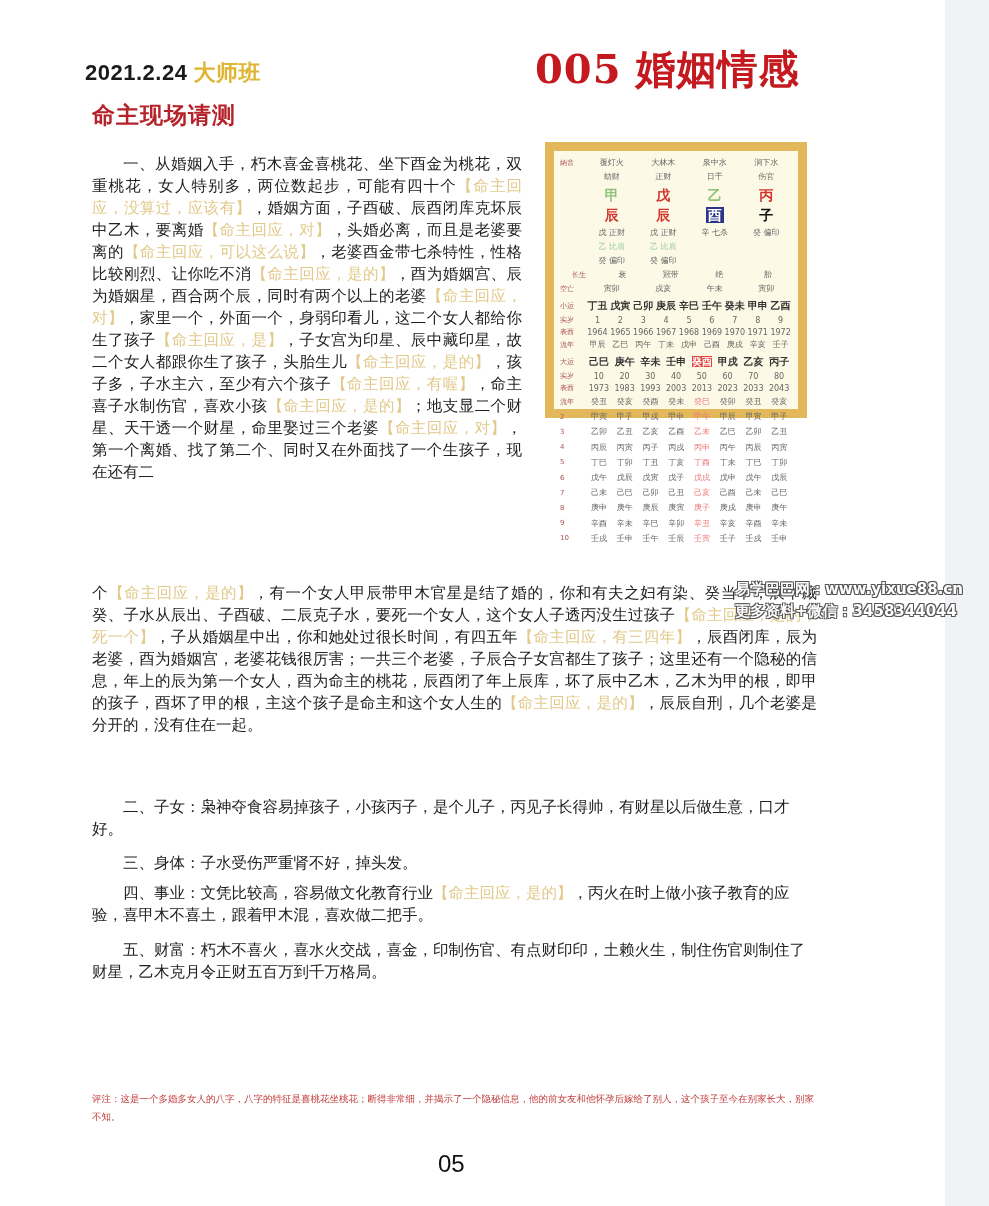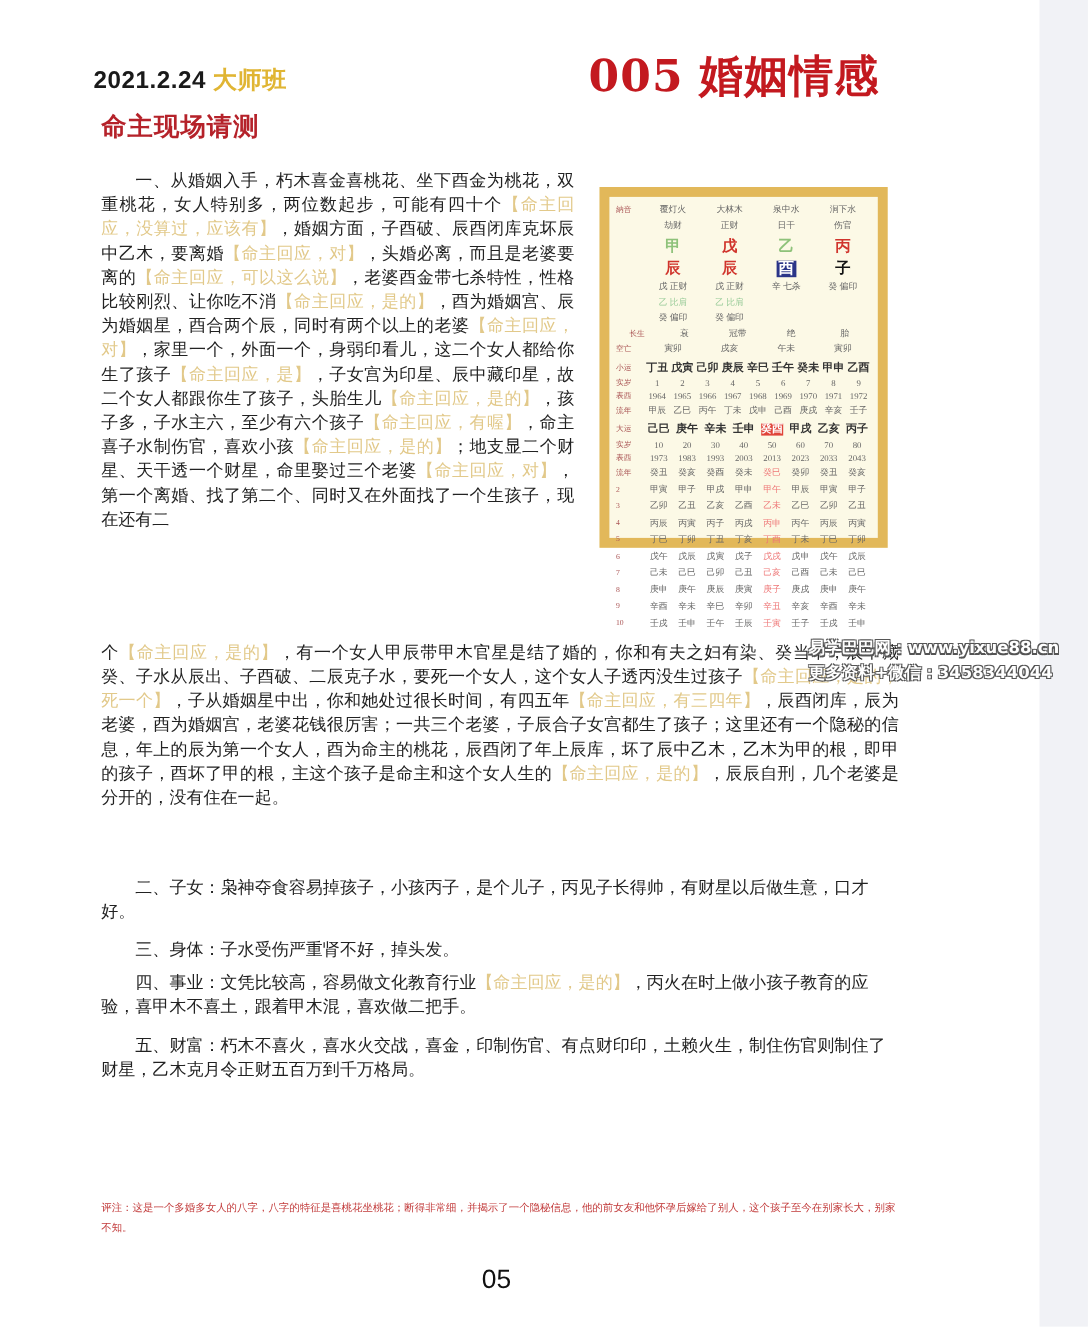--- a/index.html
+++ b/index.html
@@ -16,23 +16,23 @@
   .big-title { position:absolute; left:535px; top:42px; font-family:"DejaVu Serif", serif; font-weight:bold; font-size:40px; color:#c3191f; letter-spacing:1px; }
   .big-title .num { margin-right:14px; }
 
   .para { position:absolute; font-size:15.5px; line-height:22px; color:#222; }
   .ann { color:#e2c98a; }
   .p1 { left:92px; top:153px; width:430px; text-align:justify; }
   .p1b { left:92px; top:582px; width:725px; text-align:justify; }
   .p-rest { left:92px; width:725px; }
 
   .chart {
-    position:absolute; left:545px; top:170px; width:262px; height:328px;
+    position:absolute; left:545px; top:142px; width:262px; height:276px;
     background:#fcf9e6; border:9px solid #e2b85a; box-sizing:border-box;
-    font-size:8px; color:#666;font-family:Liberation Serif, serif;
+    font-size:8px; color:#666;
   }
   .chart .row { position:absolute; left:6px; right:6px; display:flex; align-items:center; white-space:nowrap; }
   .chart .lbl { width:26px; color:#a55; font-size:7px; }
   .chart .cell { flex:1; text-align:center; }
   .chart .big { font-size:14px; font-weight:bold; }
   .chart .g { color:#8ec27a; } .chart .r { color:#d0342c; } .chart .b { color:#fff; background:#2b3588; padding:0 2px; }
   .chart .k { color:#111; }
   .chart .mid { font-size:10px; font-weight:bold; color:#333; }
   .chart .hl { color:#fff; background:#e0443a; }
   .chart .pink { color:#e77;margin-top:36px; }

